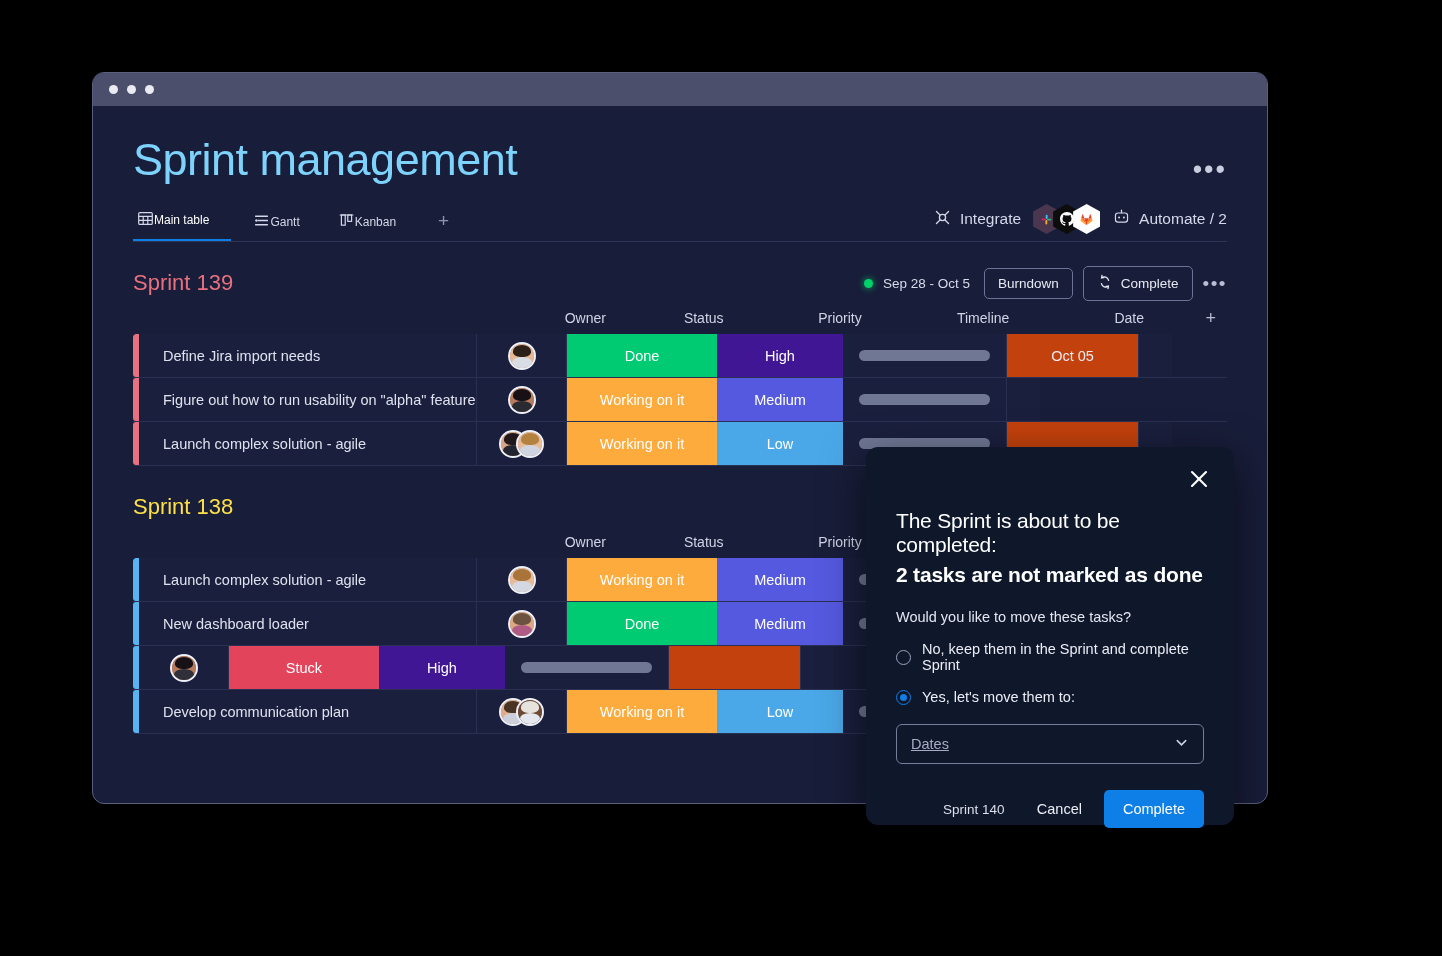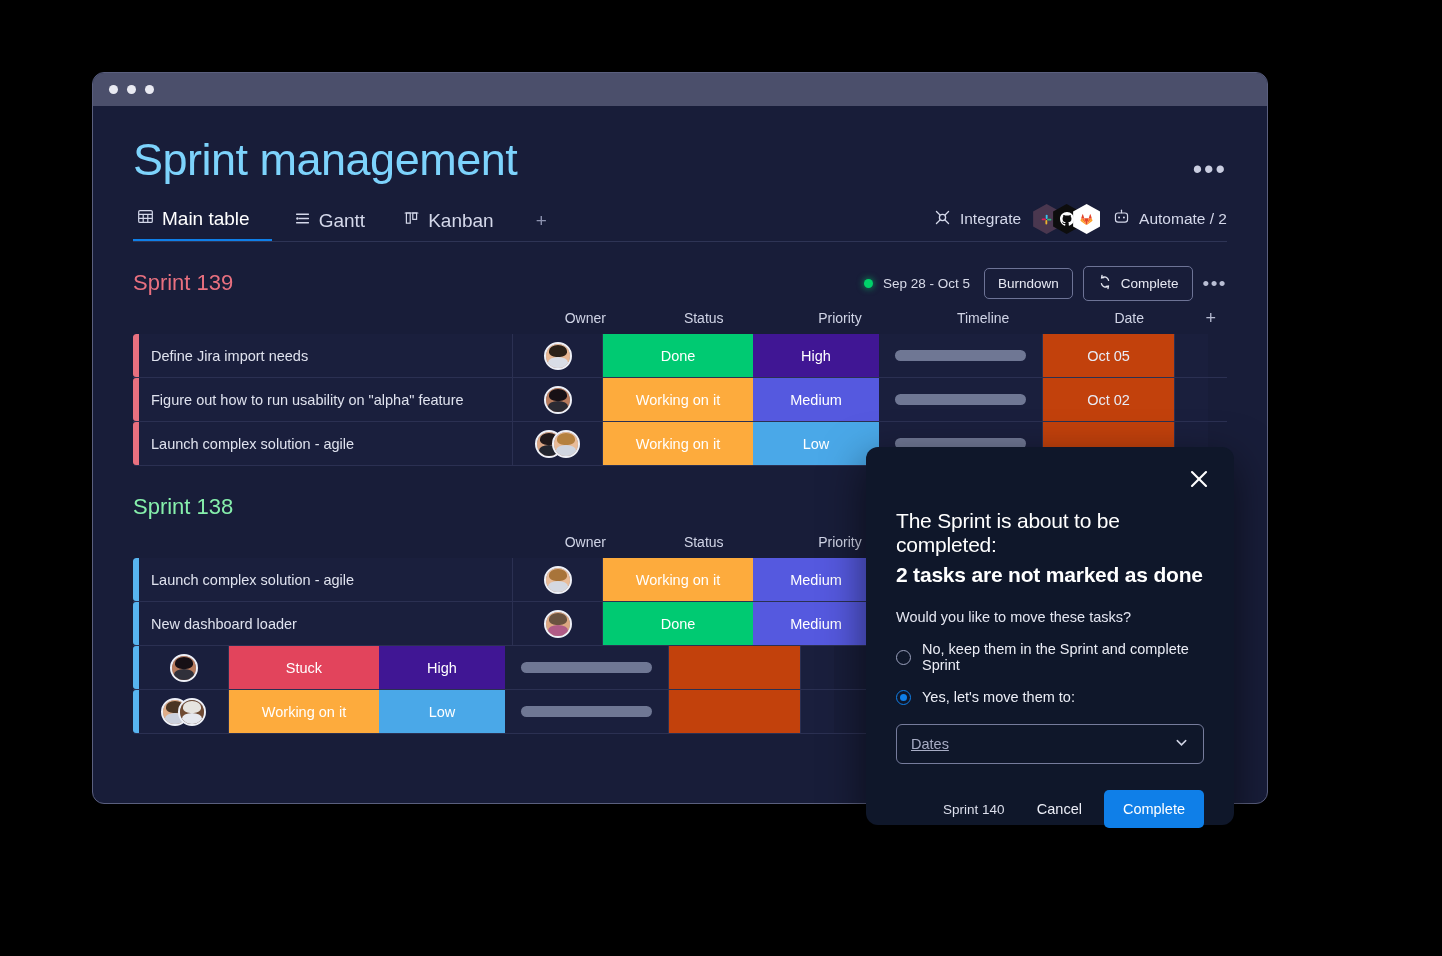--- a/index.html
+++ b/index.html
@@ -44,22 +44,22 @@
 
   
   .tabs-bar {
     display: flex; align-items: flex-end; justify-content: space-between;
     margin-top: 22px;
     border-bottom: 1px solid #2e3455;
     height: 34px;
   }
   .tabs { display: flex; align-items: flex-end; height: 34px; }
   .tab {
-    display: flex; align-items: center; gap: 8px;
-    color: #d4d8ea; font-size: 19px;
+    display: flex; align-items: center; gap: 0;
+    color: #d4d8ea; font-size: 12px;
     padding: 0 16px 9px 4px; margin-right: 18px;
     cursor: pointer; white-space: nowrap;
   }
   .tab.active { color: #ffffff; border-bottom: 2.5px solid #0f7fe8; padding-right: 22px; }
   .tab-plus { color: #8d93b0; font-size: 19px; padding: 0 8px 9px 8px; cursor: pointer; }
   .tabs-right { display: flex; align-items: center; gap: 10px; padding-bottom: 7px; }
   .tool-link {
     display: flex; align-items: center; gap: 8px;
     color: #d4d8ea; font-size: 15.5px; cursor: pointer; white-space: nowrap;
   }
@@ -115,22 +115,22 @@
     height: 44px;
     border-bottom: 1px solid #2b3052;
   }
   .grp-bar { width: 6px; border-radius: 3px 0 0 3px; flex: none; }
   .cell {
     display: flex; align-items: center; justify-content: center;
     font-size: 14.5px; color: #e9ebf5;
     border-right: 1px solid #2b3052;
   }
   .cell.task {
-    justify-content: flex-start; padding-left: 12px;
-    width: 374px; flex: none; background: #1a1f3d; color: #dfe2ee;
+    justify-content: flex-start; padding-left: 24px;
+    width: 338px; flex: none; background: #1a1f3d; color: #dfe2ee;
     white-space: nowrap; overflow: hidden;
   }
   .cell.owner { width: 90px; flex: none; background: #1a1f3d; }
   .cell.status { width: 150px; flex: none; color: #ffffff; border-right: none; }
   .cell.prio { width: 126px; flex: none; color: #ffffff; border-right: none; }
   .cell.timeline { width: 164px; flex: none; background: #1a1f3d; }
   .cell.date { width: 132px; flex: none; background: #c2410c; }
   .cell.blank { width: 33px; flex: none; background: #1a1f3d; border-right: none; }
 
   
@@ -393,21 +393,20 @@
   </span>
                 </span>
       </span>
       <span class="cell status" style="background:#fdab3d">Working on it</span>
       <span class="cell prio" style="background:#5559df">Medium</span>
       <span class="cell timeline">
         <span class="tl-track">
           <span class="tl-fill" style="width:72%;background:#e8656f"></span>
         </span>
       </span>
-      <span class="cell date">Oct 02</span>
       <span class="cell blank"></span>
     </div>
     <div class="row">
       <span class="grp-bar" style="background:#e8707f"></span>
       <span class="cell task">Launch complex solution - agile</span>
       <span class="cell owner">
         <span class="avatar-wrap">
                   <span class="avatar">
     <span class="av-face" style="background:#d8a584"></span>
     <span class="av-head" style="background:#d8a584"></span>
@@ -429,21 +428,21 @@
           <span class="tl-fill" style="width:45%;background:#e8656f"></span>
         </span>
       </span>
       <span class="cell date"></span>
       <span class="cell blank"></span>
     </div>
           </div>
     </div>
     <div class="group">
       <div class="group-head">
-        <span class="group-name" style="color:#86efac">Sprint 138</span>
+        <span class="group-name" style="color:#fde047">Sprint 138</span>
 
       </div>
       <div class="col-head">
         <span class="c c-task"></span>
         <span class="c c-owner">Owner</span>
         <span class="c c-status">Status</span>
         <span class="c c-prio">Priority</span>
         <span class="c c-time">Timeline</span>
         <span class="c c-date">Date</span>
         <span class="c c-add">+</span>
@@ -512,20 +511,21 @@
       <span class="cell timeline">
         <span class="tl-track">
           <span class="tl-fill" style="width:30%;background:#e8656f"></span>
         </span>
       </span>
       <span class="cell date"></span>
       <span class="cell blank"></span>
     </div>
     <div class="row">
       <span class="grp-bar" style="background:#57b4f0"></span>
+      <span class="cell task">Develop communication plan</span>
       <span class="cell owner">
         <span class="avatar-wrap">
                   <span class="avatar">
     <span class="av-face" style="background:#e0ad88"></span>
     <span class="av-head" style="background:#e0ad88"></span>
     <span class="av-hair" style="background:#4a3524"></span>
     <span class="av-body" style="background:#cbd0dc"></span>
   </span>
                   <span class="avatar">
     <span class="av-face" style="background:#6f4a33"></span>

